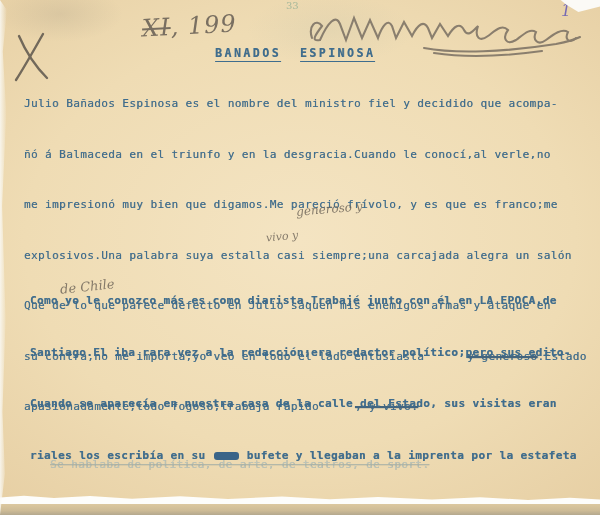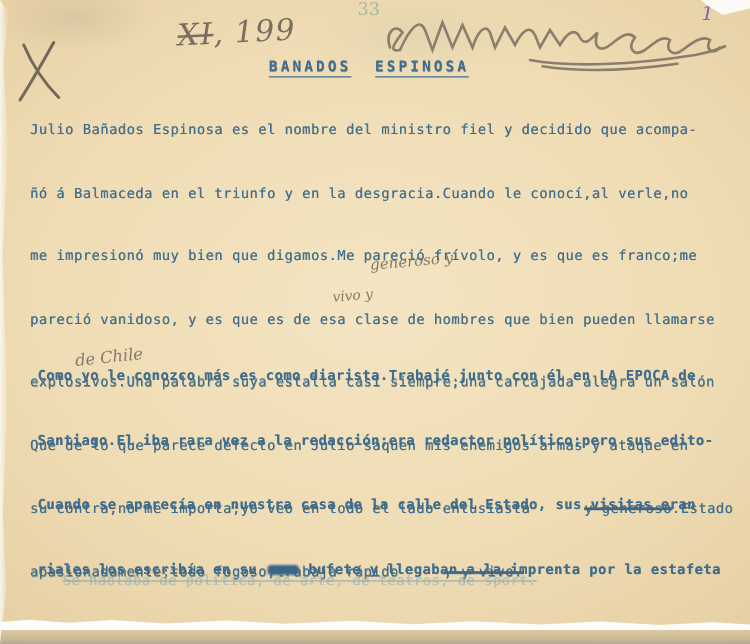--- a/index.html
+++ b/index.html
@@ -33,21 +33,21 @@
     display:inline-block;width:25px;height:8px;background:#3a6488;border-radius:3px;
     filter:blur(0.7px);vertical-align:baseline;margin:0 1px -1px 1px;
   }
   .hand{
     position:absolute;font-family:"DejaVu Serif", serif;font-style:italic;
     color:#6a6156;opacity:0.88;white-space:pre;
   }
   .volref{left:142px;top:12px;font-size:24px;transform:rotate(-3deg);letter-spacing:1px;}
   .volref .xstruck{text-decoration:line-through;text-decoration-thickness:2px;}
   .corner-num{left:561px;top:1px;font-size:16px;color:#6b5fb5;opacity:0.9;}
-  .stamp{left:286px;top:0px;font-size:14px;color:#4f8f7f;opacity:0.45;font-style:normal;}
+  .stamp{left:286px;top:0px;font-size:10px;color:#4f8f7f;opacity:0.45;font-style:normal;}
   .ins{font-size:12px;transform:rotate(-5deg);opacity:0.8;}
   .ins7{left:296px;top:202px;}
   .ins8{left:266px;top:230px;font-size:11px;}
   .ins10{left:60px;top:279px;font-size:13px;transform:rotate(-6deg);}
   .faint{
     left:30px;top:458px;color:#9db7bf;opacity:0.6;
     text-decoration:line-through;text-decoration-color:rgba(130,160,168,0.7);
     filter:blur(0.3px);
     margin-left:20px;
   }
@@ -95,21 +95,20 @@
       <path d="M32,4 C24,18 14,36 5,50"></path>
     </g>
   </svg>
 
   <div class="typed title"><span class="uw">BANADOS</span><span class="gap">  </span><span class="uw">ESPINOSA</span></div>
 
   <div class="typed para" style="left:24px;top:66px;">
     <div class="line">Julio Bañados Espinosa es el nombre del ministro fiel y decidido que acompa-</div>
     <div class="line">ñó á Balmaceda en el triunfo y en la desgracia.Cuando le conocí,al verle,no</div>
     <div class="line">me impresionó muy bien que digamos.Me pareció frívolo, y es que es franco;me</div>
-    <div class="line">pareció vanidoso, y es que es de esa clase de hombres que bien pueden llamarse</div>
     <div class="line">explosivos.Una palabra suya estalla casi siempre;una carcajada alegra un salón</div>
     <div class="line">Que de lo que parece defecto en Julio saquen mis enemigos armas y ataque en</div>
     <div class="line"><span>su contra,no me importa;yo veo en todo el lado entusiasta </span><span class="strike">y generoso</span><span>.Estado</span></div>
     <div class="line"><span>apasionadamente;todo fogoso;trabaja rápido</span><span class="strike">, y vivo.</span></div>
   </div>
 
   <div class="hand ins ins7">generoso y</div>
   <div class="hand ins ins8">vivo y</div>
 
   <div class="typed para2" style="left:30px;top:262px;">

